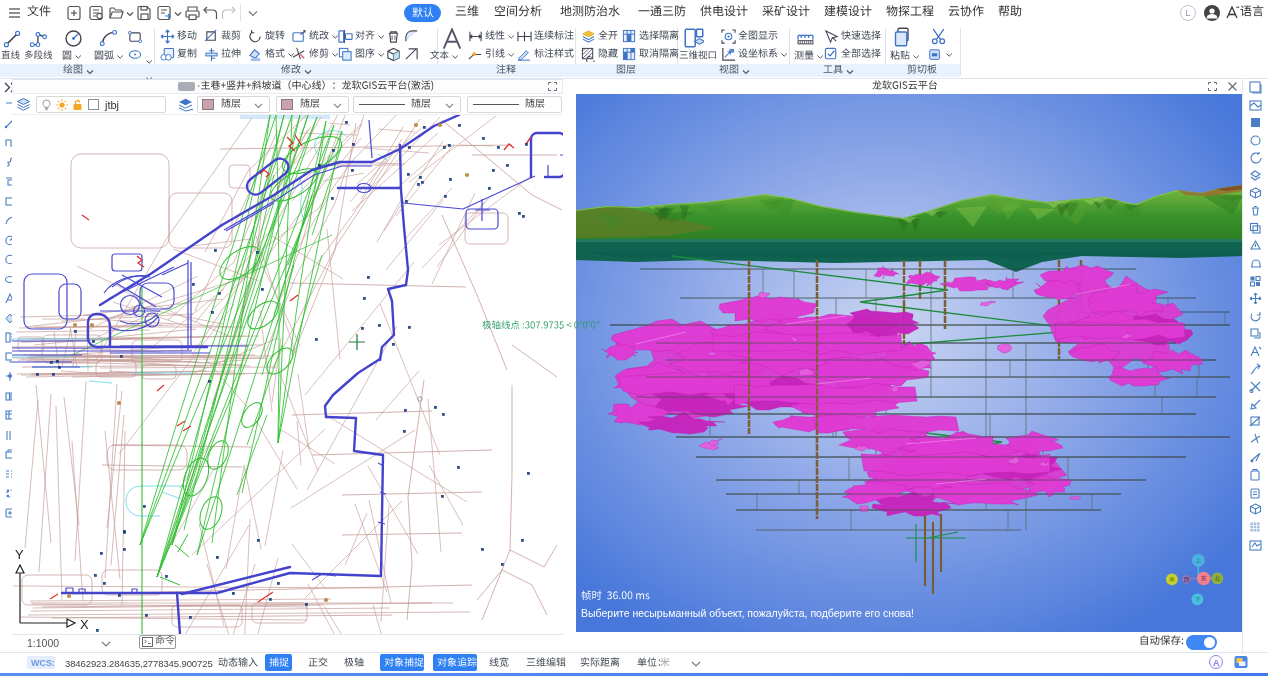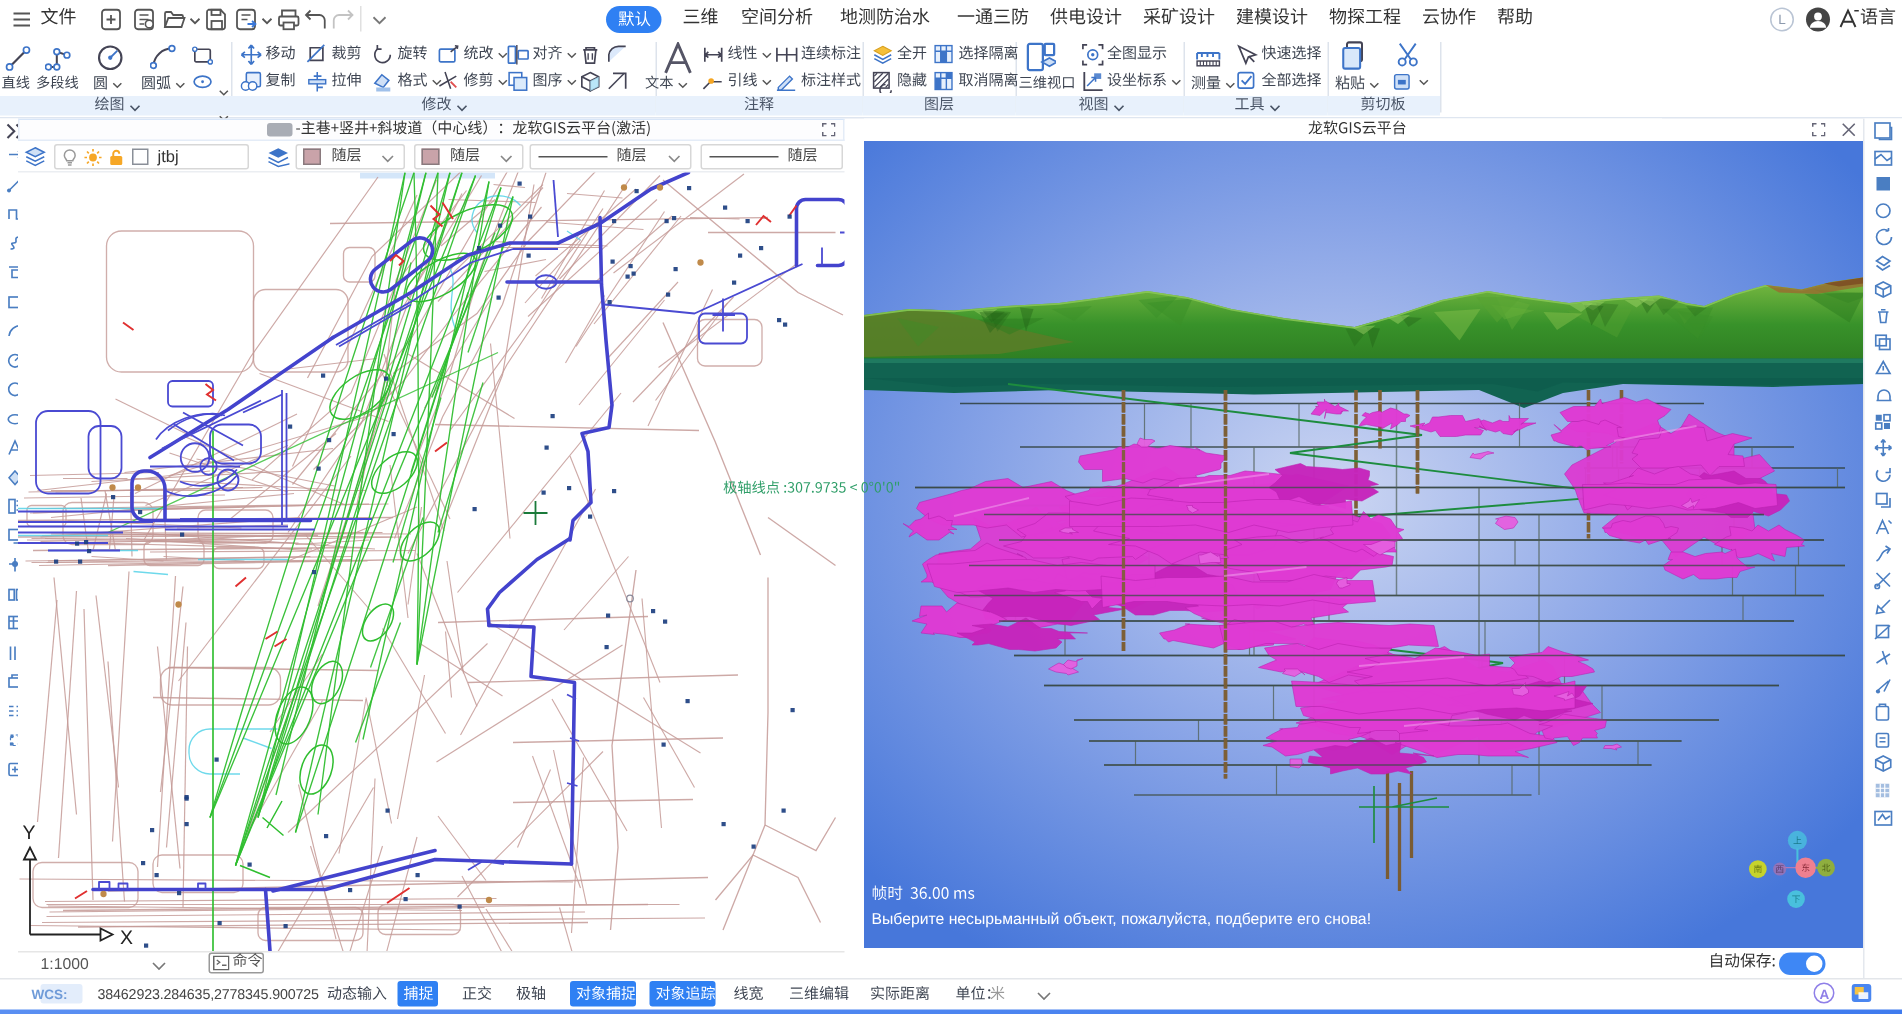--- a/index.html
+++ b/index.html
@@ -1624,21 +1624,21 @@
         <rect x="1.5" y="1.5" width="9" height="9" fill="#4a7ec2" opacity="0.5"></rect>
         <path d="M1.5 4.5h9M1.5 7.5h9M4.5 1.5v9M7.5 1.5v9" stroke="#fff" stroke-width="0.8"></path>
       </svg>
       <svg class="abs" style="left:6px;top:460px" width="13" height="13" viewBox="0 0 13 13">
         <rect x="1" y="2" width="11" height="9" fill="none" stroke="#4a7ec2" stroke-width="1.1"></rect>
         <path d="M3 8l3-4 2 3 3-2" fill="none" stroke="#4a7ec2" stroke-width="1.1"></path>
       </svg>
     </div>
     <div class="abs" style="left:0;top:652px;width:1268px;height:21px;background:#fff;border-top:1px solid #e3e6ea"></div>
     <div class="abs" style="left:27px;top:656px;width:28px;height:13px;background:#e3edfb;border-radius:2px"></div>
-    <div class="abs" style="left:21px;top:658px;font-size:9px;color:#6f9bd8;font-family:'Liberation Sans';font-weight:bold">WCS:</div>
+    <div class="abs" style="left:31px;top:658px;font-size:9px;color:#6f9bd8;font-family:'Liberation Sans';font-weight:bold">WCS:</div>
     <div class="abs" style="left:65px;top:658px;font-size:9.5px;letter-spacing:-0.1px;color:#444;font-family:'Liberation Sans'">38462923.284635,2778345.900725</div>
     <div class="abs" style="left:218px;top:658px">
       <svg width="40.0" height="12.5" viewBox="0 0 40.0 12.5" style="overflow:visible">
         <g transform="translate(0,7.8) scale(0.01,-0.01)">
           <path d="M89 758V691H476V758ZM653 823C653 752 653 680 650 609H507V537H647C635 309 595 100 458 -25C478 -36 504 -61 517 -79C664 61 707 289 721 537H870C859 182 846 49 819 19C809 7 798 4 780 4C759 4 706 4 650 10C663 -12 671 -43 673 -64C726 -68 781 -68 812 -65C844 -62 864 -53 884 -27C919 17 931 159 945 571C945 582 945 609 945 609H724C726 680 727 752 727 823ZM89 44 90 45V43C113 57 149 68 427 131L446 64L512 86C493 156 448 275 410 365L348 348C368 301 388 246 406 194L168 144C207 234 245 346 270 451H494V520H54V451H193C167 334 125 216 111 183C94 145 81 118 65 113C74 95 85 59 89 44ZM1381 409C1440 375 1511 323 1543 286L1610 329C1573 367 1503 417 1444 449ZM1270 241V45C1270 -37 1300 -58 1416 -58C1441 -58 1624 -58 1650 -58C1746 -58 1770 -27 1780 99C1759 104 1728 115 1712 128C1706 25 1698 10 1645 10C1604 10 1450 10 1420 10C1355 10 1344 16 1344 45V241ZM1410 265C1467 212 1537 138 1568 90L1630 131C1596 178 1525 249 1467 299ZM1750 235C1800 150 1851 36 1868 -35L1940 -9C1921 62 1868 173 1816 256ZM1154 241C1135 161 1100 59 1054 -6L1122 -40C1166 28 1199 136 1221 219ZM1466 844C1461 795 1455 746 1444 699H1056V629H1424C1377 499 1278 391 1045 333C1061 316 1080 287 1088 269C1347 339 1454 471 1504 629C1579 449 1710 328 1907 274C1918 295 1940 326 1958 343C1778 384 1651 485 1582 629H1948V699H1522C1532 746 1539 794 1544 844ZM2734 447V85H2793V447ZM2861 484V5C2861 -6 2857 -9 2846 -10C2833 -10 2793 -10 2747 -9C2757 -27 2765 -54 2767 -71C2826 -71 2866 -70 2890 -60C2915 -49 2922 -31 2922 5V484ZM2071 330C2079 338 2108 344 2140 344H2219V206C2152 190 2090 176 2042 167L2059 96L2219 137V-79H2285V154L2368 176L2362 239L2285 221V344H2365V413H2285V565H2219V413H2132C2158 483 2183 566 2203 652H2367V720H2217C2225 756 2231 792 2236 827L2166 839C2162 800 2157 759 2150 720H2047V652H2137C2119 569 2100 501 2091 475C2077 430 2065 398 2048 393C2056 376 2067 344 2071 330ZM2659 843C2593 738 2469 639 2348 583C2366 568 2386 545 2397 527C2424 541 2451 557 2477 574V532H2847V581C2872 566 2899 551 2926 537C2935 557 2956 581 2974 596C2869 641 2774 698 2698 783L2720 816ZM2506 594C2562 635 2615 683 2659 734C2710 678 2765 633 2826 594ZM2614 406V327H2477V406ZM2415 466V-76H2477V130H2614V-1C2614 -10 2612 -12 2604 -13C2594 -13 2568 -13 2537 -12C2546 -30 2554 -57 2556 -74C2599 -74 2630 -74 2651 -63C2672 -52 2677 -33 2677 -1V466ZM2477 269H2614V187H2477ZM3295 755C3361 709 3412 653 3456 591C3391 306 3266 103 3041 -13C3061 -27 3096 -58 3110 -73C3313 45 3441 229 3517 491C3627 289 3698 58 3927 -70C3931 -46 3951 -6 3964 15C3631 214 3661 590 3341 819Z" fill="#3e4552"></path>
         </g>
       </svg>
     </div>
     <div class="abs" style="left:265px;top:654px;width:27px;height:17px;background:#2f80f3;border-radius:2px"></div>
     <div class="abs" style="left:269px;top:658px">

